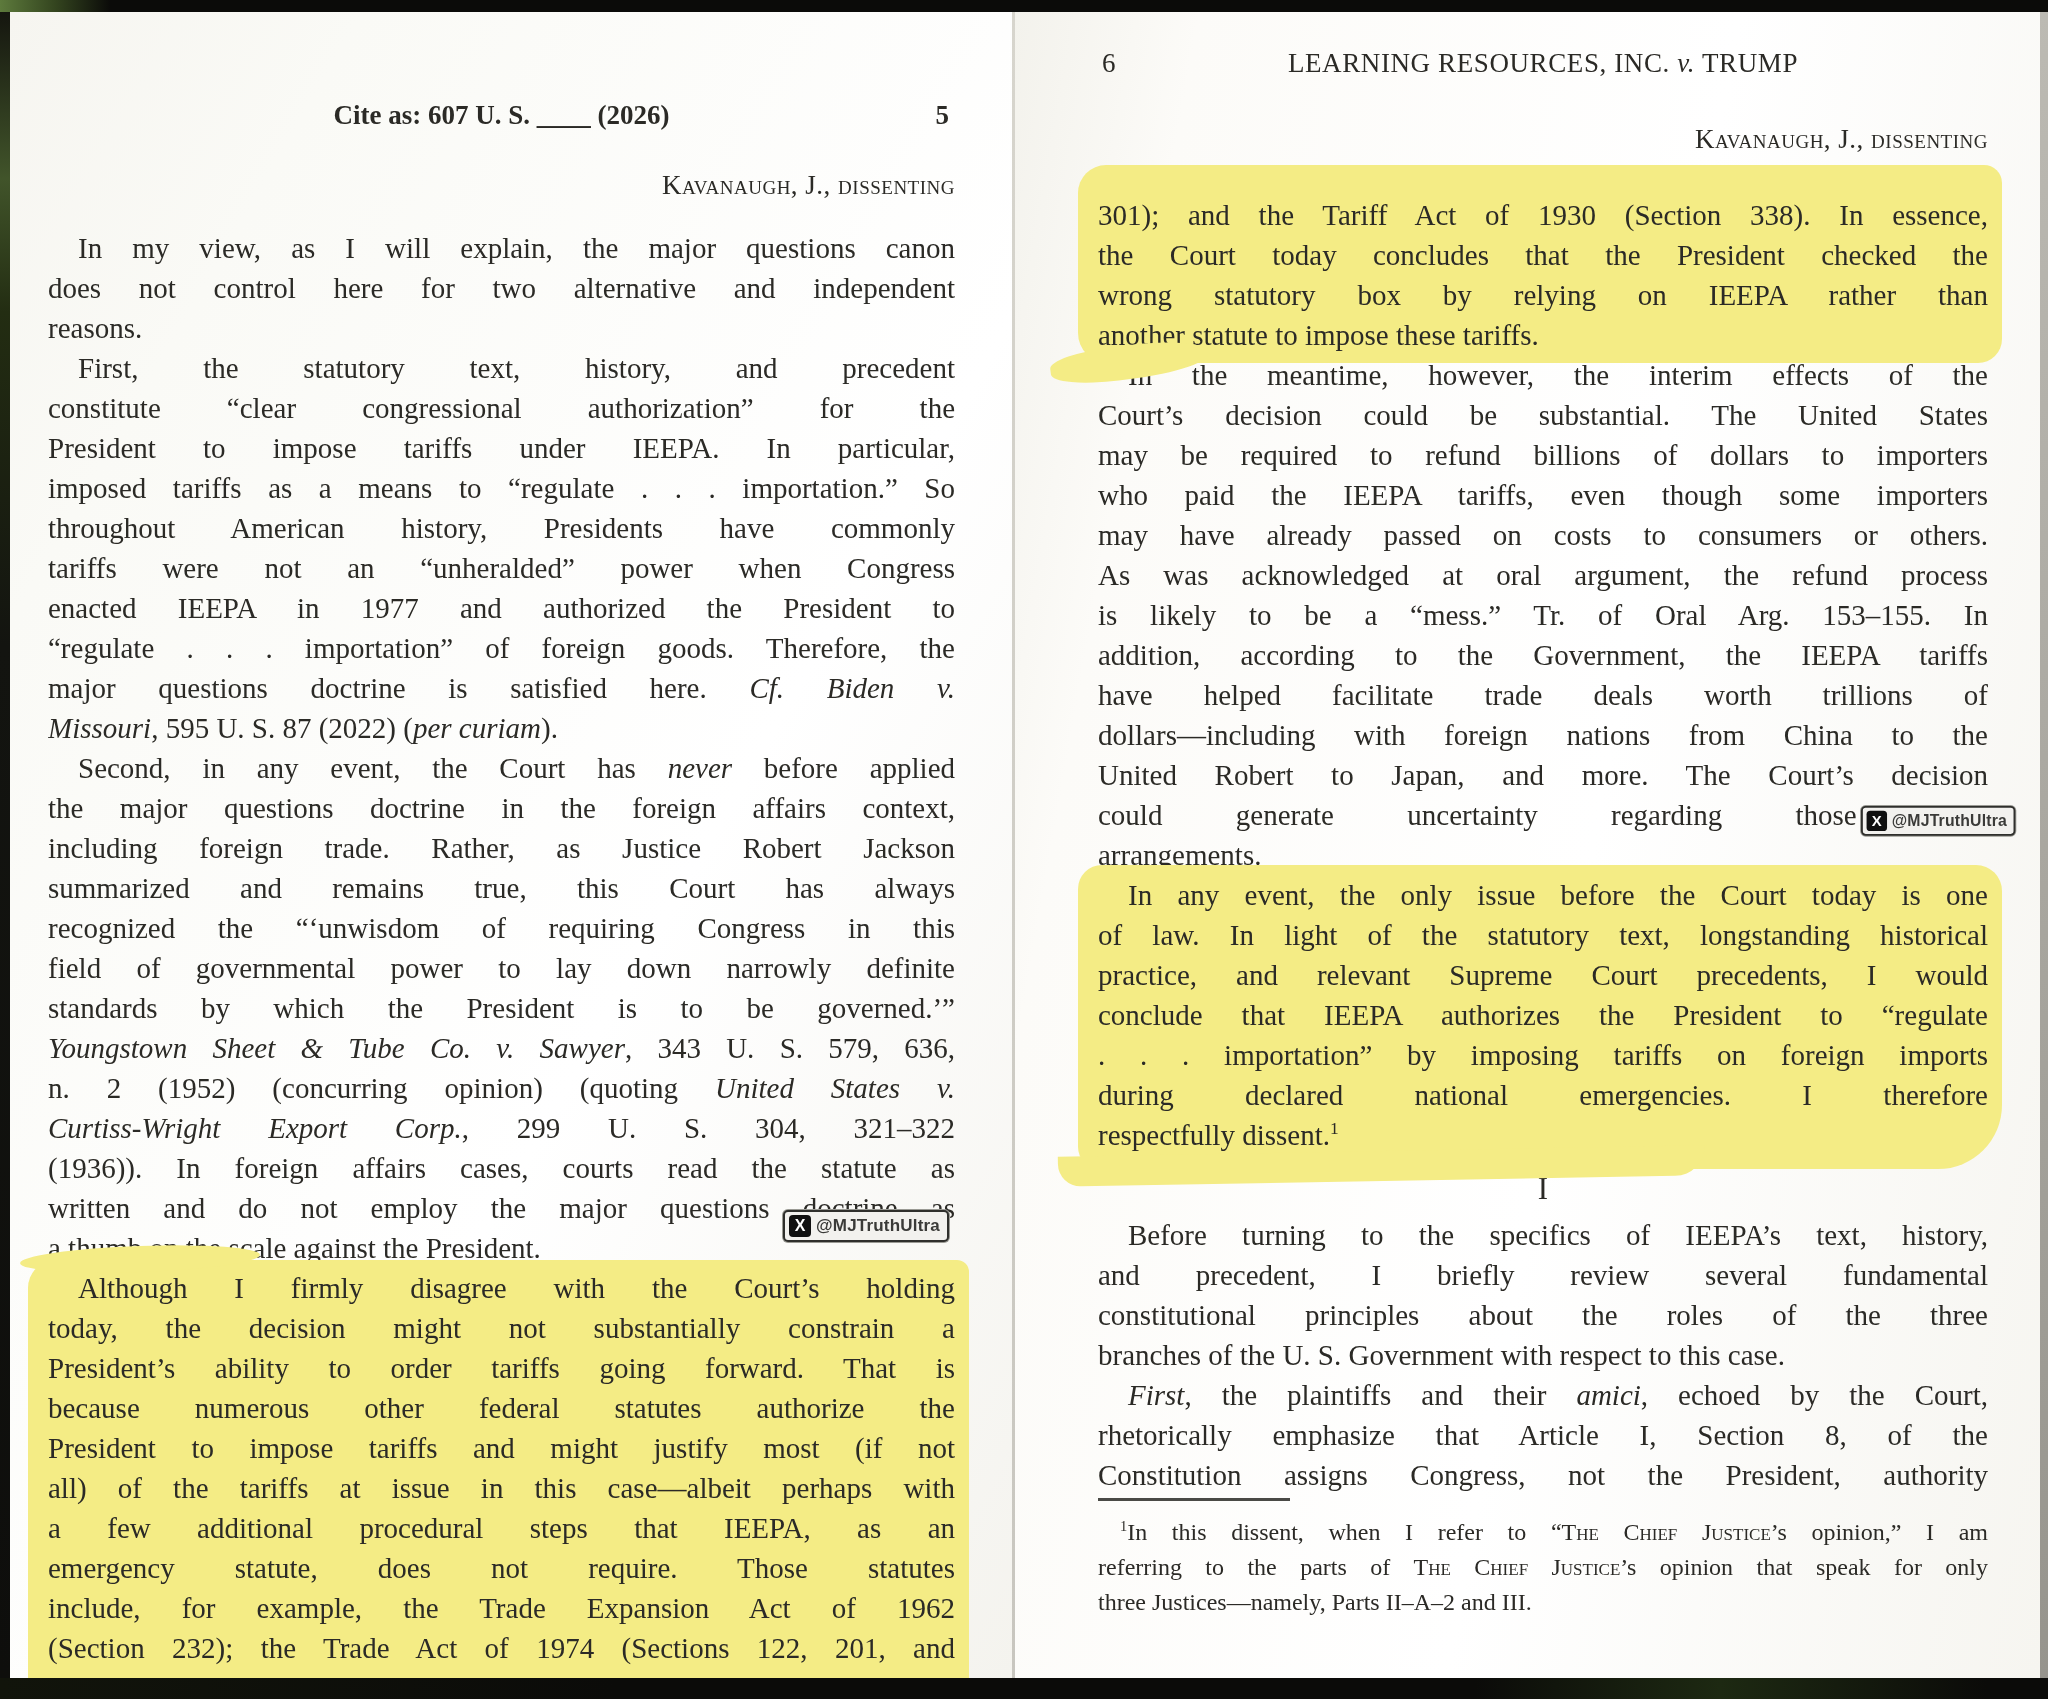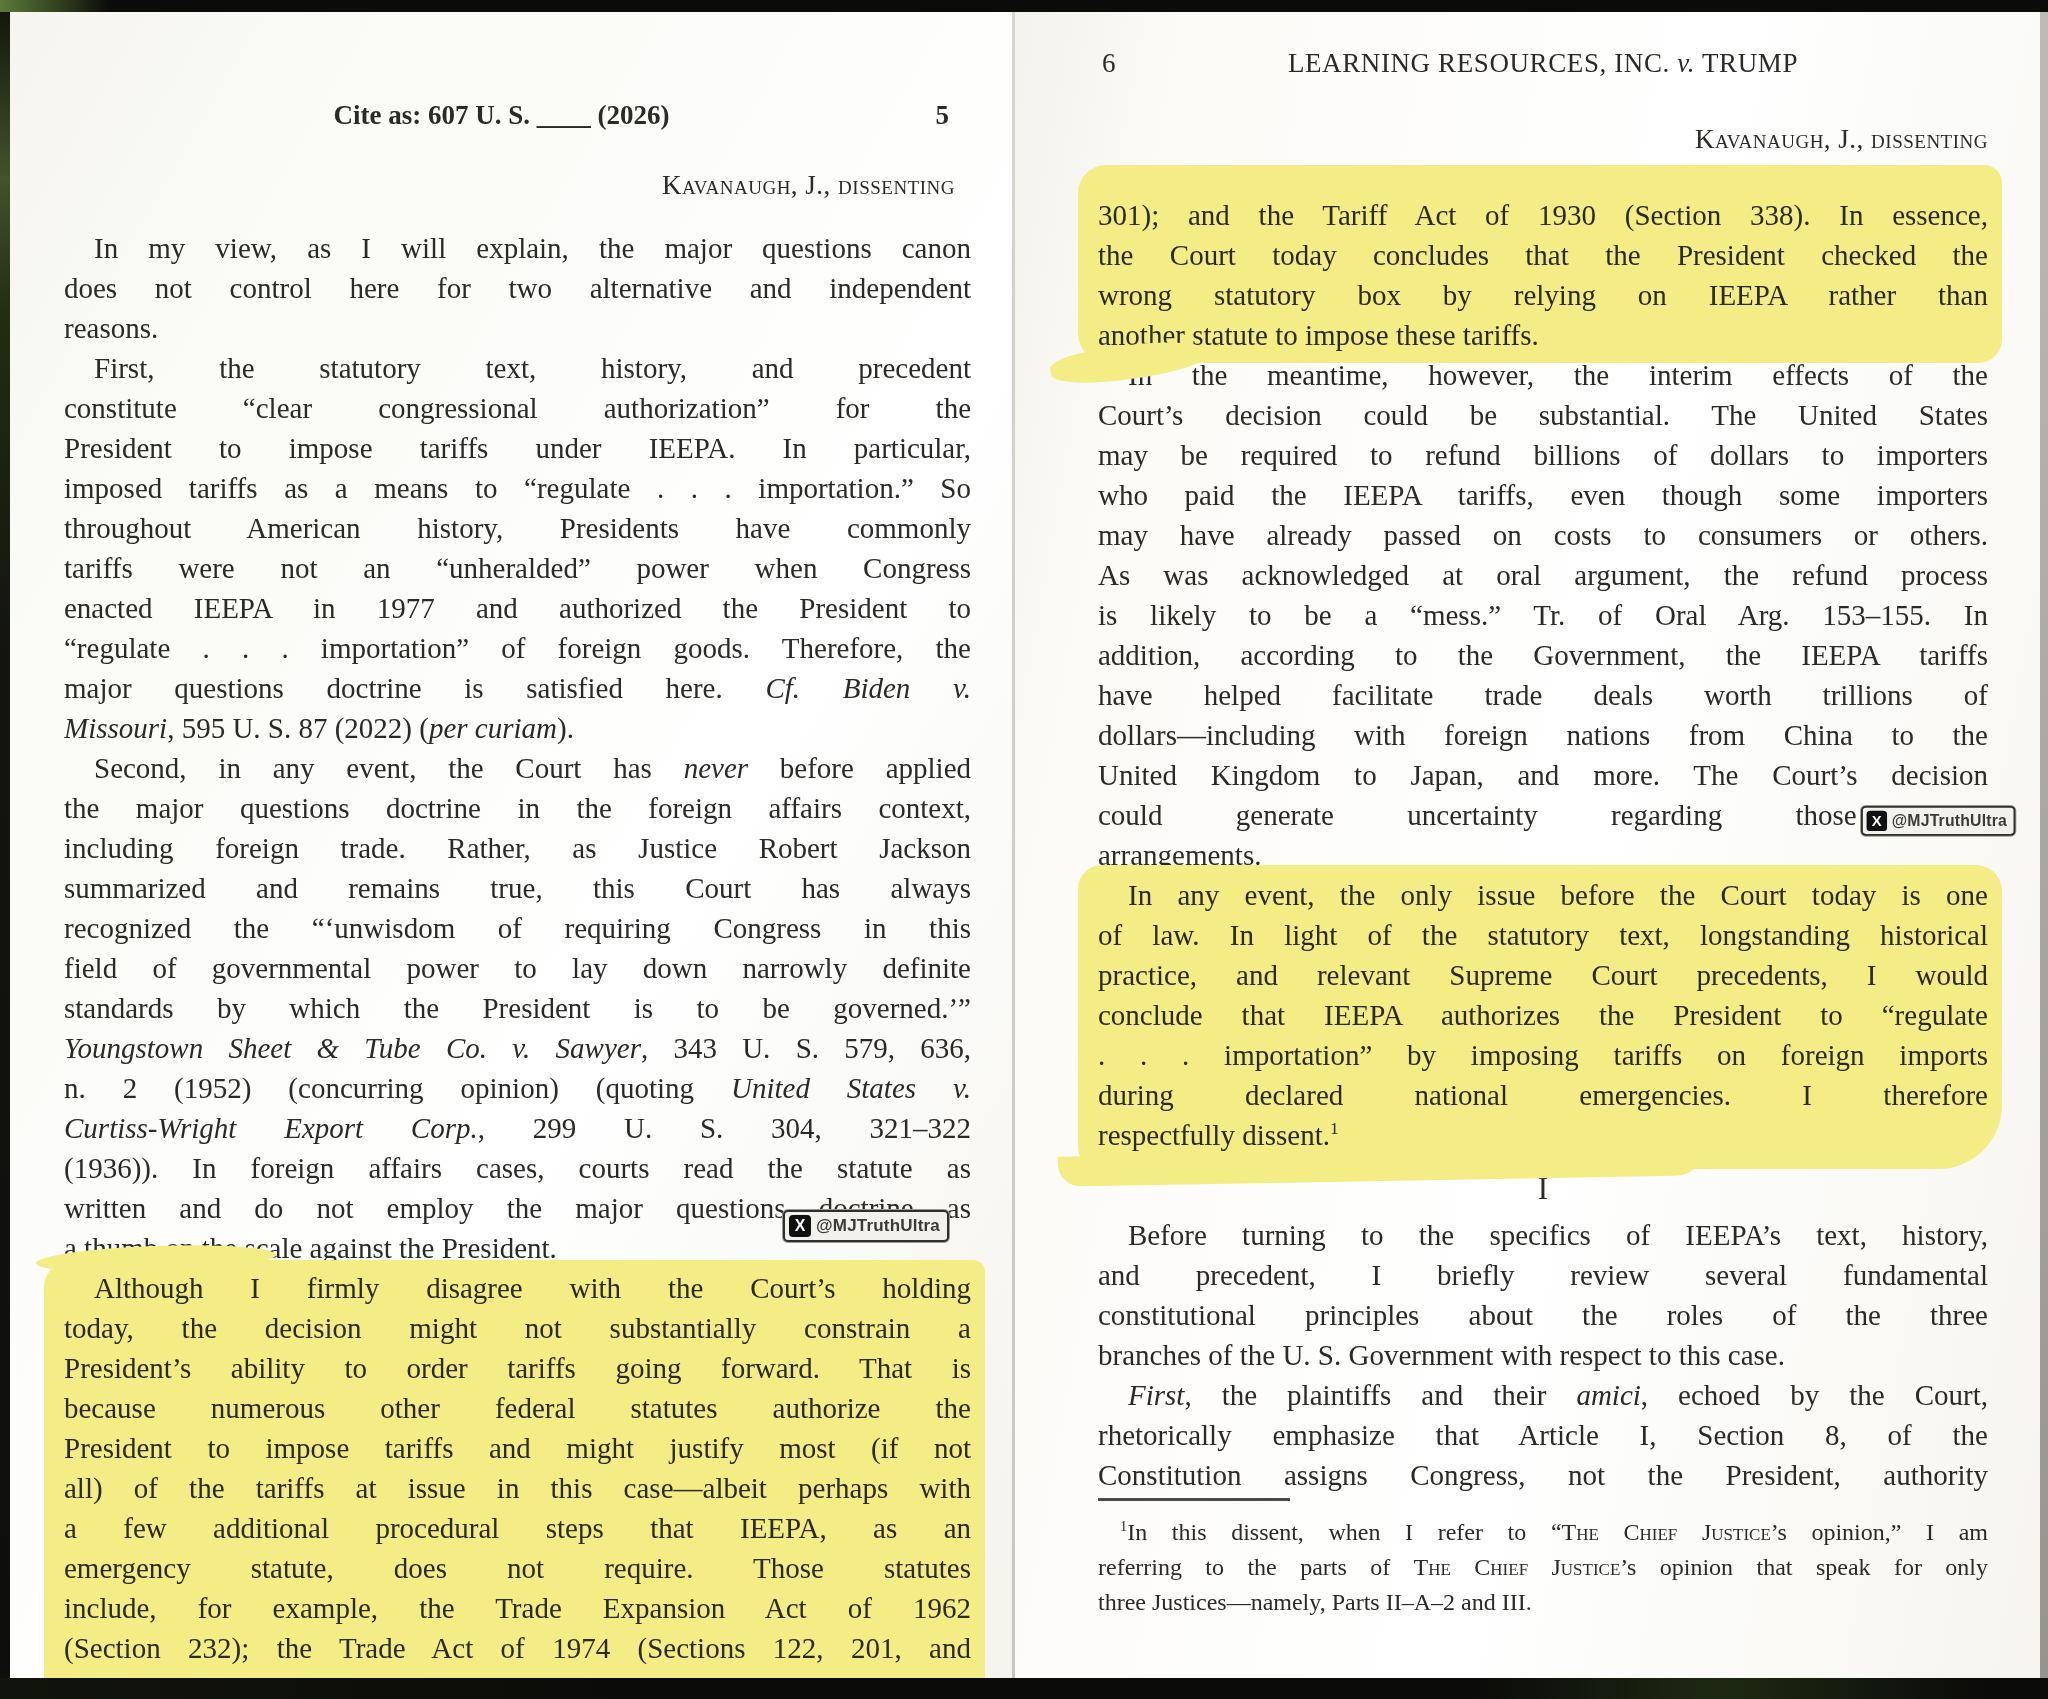--- a/index.html
+++ b/index.html
@@ -35,21 +35,21 @@
   .left .pg-header{top:88px;left:38px;width:907px;font-weight:bold;}
   .left .pg-header .pnum{position:absolute;right:6px;top:0;}
   .right .pg-header{top:36px;left:83px;width:890px;letter-spacing:.6px;}
   .right .pg-header .pnum{position:absolute;left:4px;top:0;letter-spacing:0;}
   .running{position:absolute;text-align:right;font-variant:small-caps;font-size:27px;letter-spacing:.5px;}
   .left .running{top:158px;left:38px;width:907px;}
   .right .running{top:112px;left:83px;width:890px;}
 
   
   .body{position:absolute;font-size:29px;}
-  .left .body{top:216px;left:54px;width:907px;}
+  .left .body{top:216px;left:38px;width:907px;}
   .right .body{top:183px;left:83px;width:890px;}
   .ln{height:40px;line-height:40px;overflow:hidden;text-align:justify;text-align-last:justify;}
   .ln.last{text-align-last:left;}
   .ln.ind{text-indent:30px;}
   .ln.heading{text-align:center;text-align-last:center;font-size:31px;margin:14px 0 6px;}
   .it{font-style:italic;}
   .sc{font-variant:small-caps;}
   .sup{font-size:.6em;vertical-align:super;line-height:0;}
 
   
@@ -156,21 +156,21 @@
       <div class="ln ind"><span>In the meantime, however, the interim effects of the</span></div>
       <div class="ln"><span>Court’s decision could be substantial. The United States</span></div>
       <div class="ln"><span>may be required to refund billions of dollars to importers</span></div>
       <div class="ln"><span>who paid the IEEPA tariffs, even though some importers</span></div>
       <div class="ln"><span>may have already passed on costs to consumers or others.</span></div>
       <div class="ln"><span>As was acknowledged at oral argument, the refund process</span></div>
       <div class="ln"><span>is likely to be a “mess.” Tr. of Oral Arg. 153–155. In</span></div>
       <div class="ln"><span>addition, according to the Government, the IEEPA tariffs</span></div>
       <div class="ln"><span>have helped facilitate trade deals worth trillions of</span></div>
       <div class="ln"><span>dollars—including with foreign nations from China to the</span></div>
-      <div class="ln"><span>United Kingdom to Japan, and more. The Court’s decision</span></div>
+      <div class="ln"><span>United Robert to Japan, and more. The Court’s decision</span></div>
       <div class="ln"><span>could generate uncertainty regarding those trade</span></div>
       <div class="ln last"><span>arrangements.</span></div>
       <div class="hl-run run-c">
         <div class="ln ind"><span>In any event, the only issue before the Court today is one</span></div>
         <div class="ln"><span>of law. In light of the statutory text, longstanding historical</span></div>
         <div class="ln"><span>practice, and relevant Supreme Court precedents, I would</span></div>
         <div class="ln"><span>conclude that IEEPA authorizes the President to “regulate</span></div>
         <div class="ln"><span>.&nbsp;.&nbsp;. importation” by imposing tariffs on foreign imports</span></div>
         <div class="ln"><span>during declared national emergencies. I therefore</span></div>
         <div class="ln last"><span>respectfully dissent.</span><span class="sup">1</span></div>

